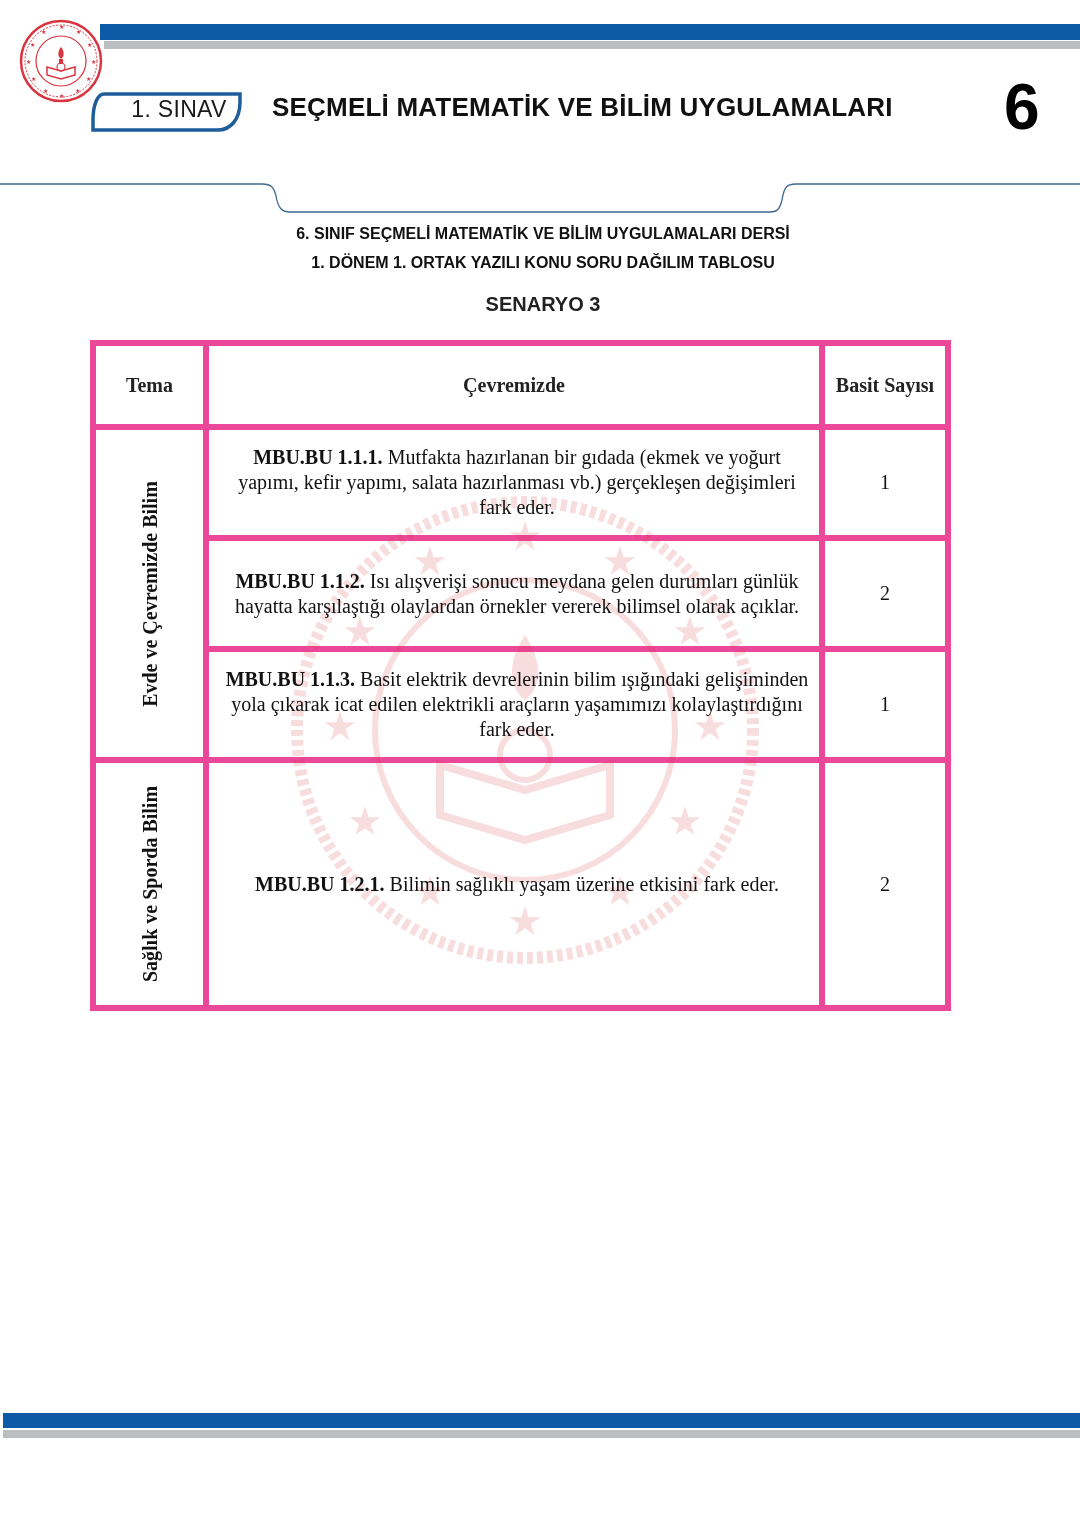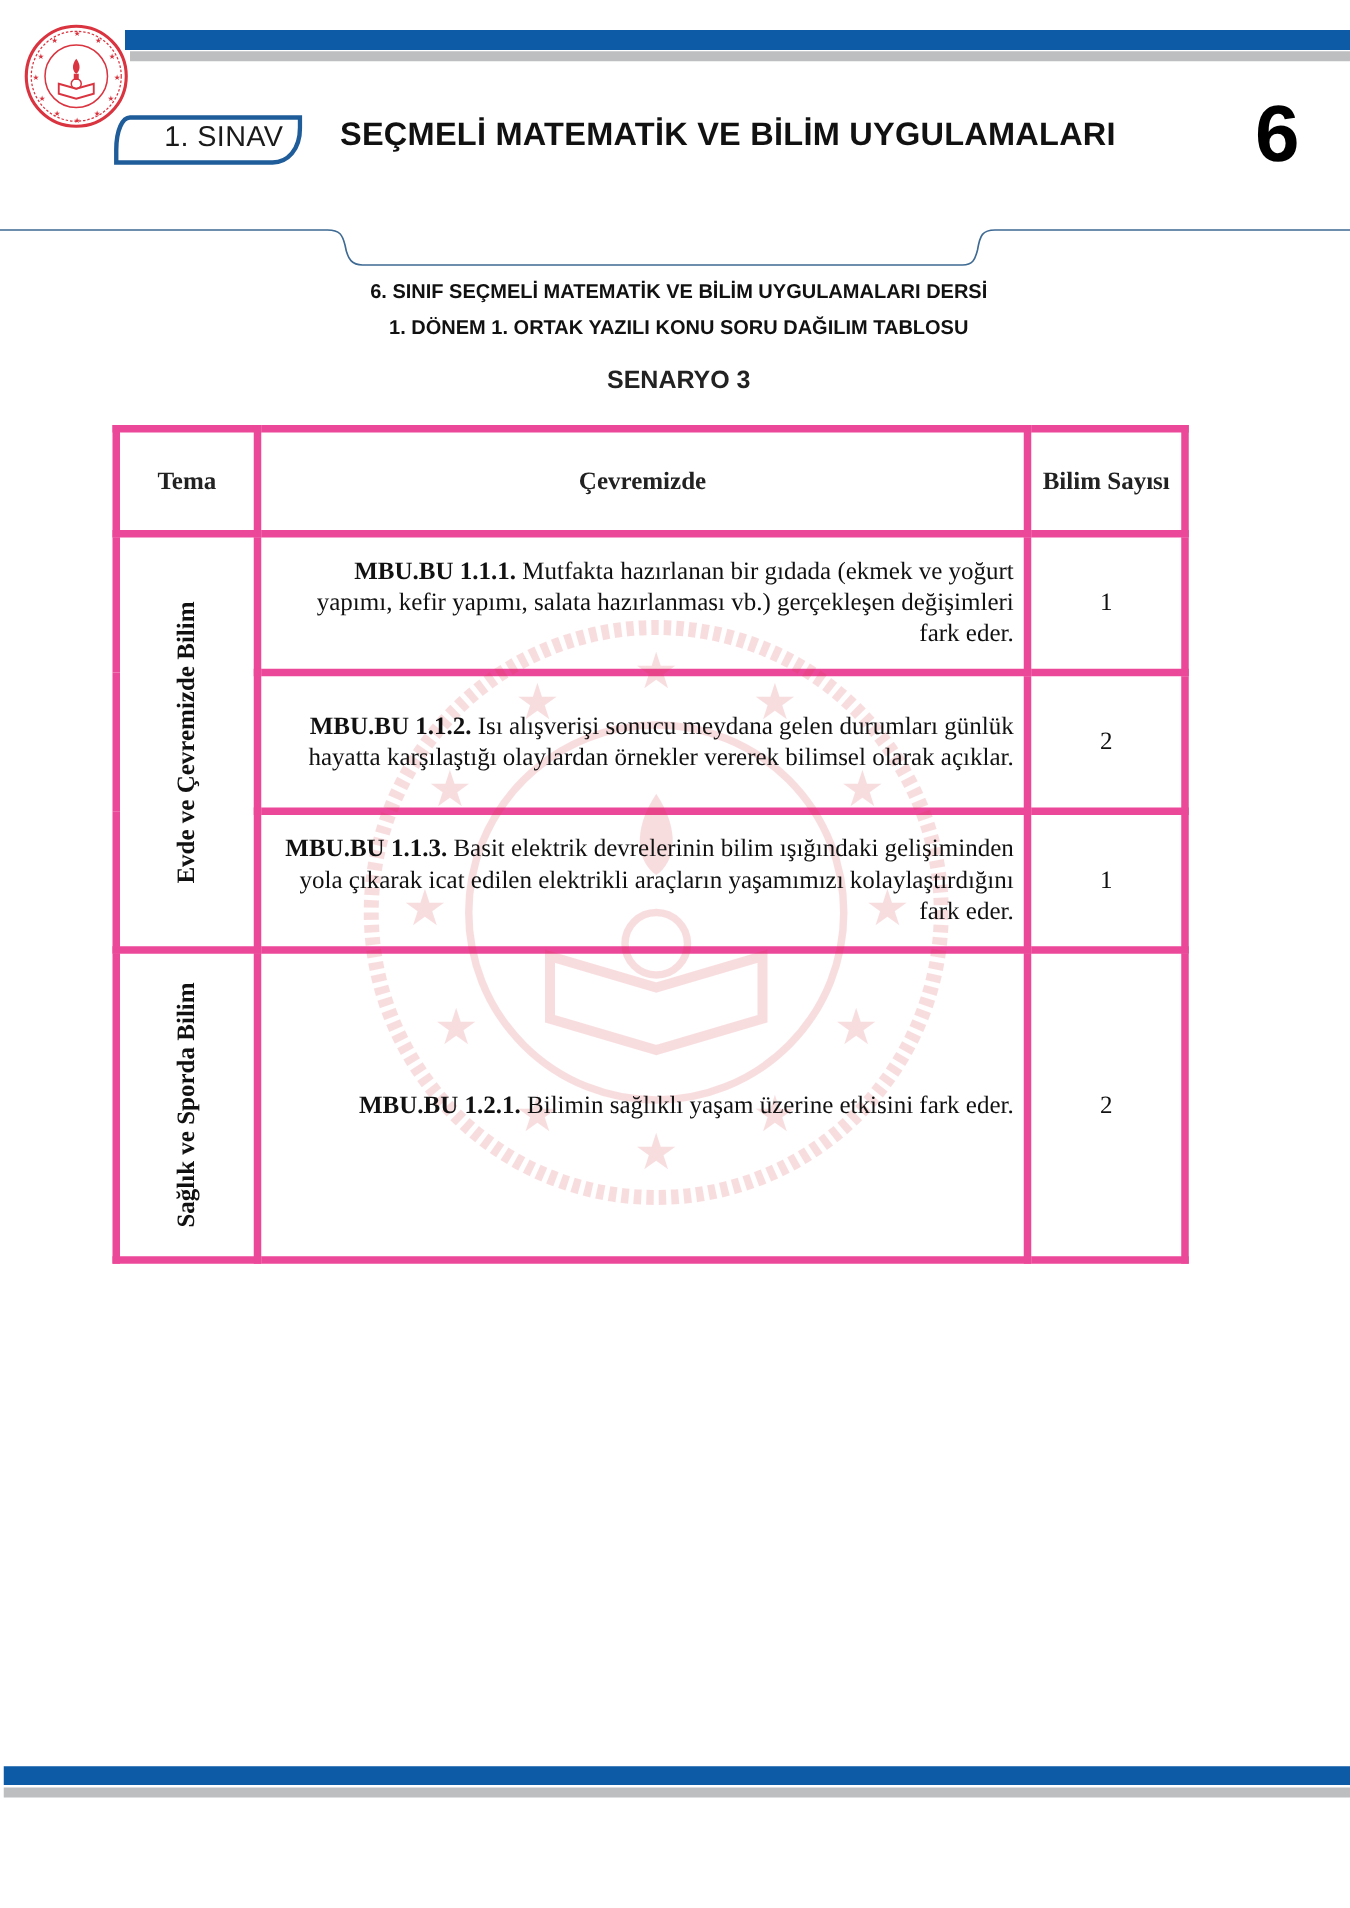--- a/index.html
+++ b/index.html
@@ -25,21 +25,21 @@
   .sub2 { left: 0; width: 1086px; top: 254px; text-align: center; font-size: 16px; font-weight: bold; }
   .senaryo { left: 0; width: 1086px; top: 293px; text-align: center; font-size: 20px; font-weight: bold; color: #222; }
 
   
   .tbl { left: 90px; top: 340px; border-collapse: collapse; table-layout: fixed; font-family: "Liberation Serif", serif; }
   .tbl td, .tbl th { border: 6px solid #ec4899; padding: 0; }
   .tbl th { font-size: 20px; font-weight: bold; height: 78px; color: #222; }
   .col-tema { width: 113px; }
   .col-kaz { width: 616px; }
   .col-soru { width: 126px; }
-  .kaz-cell { font-size: 20px; line-height: 25px; padding: 0 8px 0 14px !important; text-align: right; vertical-align: middle; position: relative; z-index: 2; }
+  .kaz-cell { font-size: 20px; line-height: 25px; padding: 0 8px 0 14px !important; text-align: center; vertical-align: middle; position: relative; z-index: 2; }
   .kaz-cell b { font-weight: bold; }
   .num-cell { text-align: center; font-size: 20px; vertical-align: middle; }
   .tema-cell { position: relative; vertical-align: middle; }
   .tema-vert { position: absolute; left: 50%; top: 50%; transform: translate(-50%, -50%) rotate(-90deg); white-space: nowrap; font-size: 20px; font-weight: bold; }
 
   .row-a { height: 111px; }
   .row-d { height: 248px; }
 
   .watermark { left: 290px; top: 495px; width: 470px; height: 470px; opacity: 0.16; z-index: 1; pointer-events: none; }
 
@@ -117,21 +117,21 @@
 <table class="abs tbl">
   <colgroup>
       <col class="col-tema">
       <col class="col-kaz">
       <col class="col-soru">
     </colgroup>
   <tbody>
       <tr>
     <th>Tema</th>
     <th>Çevremizde</th>
-    <th>Bilim Sayısı</th>
+    <th>Basit Sayısı</th>
   </tr>
   <tr class="row-a">
     <td class="tema-cell" rowspan="3">
       <span class="tema-vert">Evde ve Çevremizde Bilim</span>
     </td>
     <td class="kaz-cell"><b>MBU.BU 1.1.1.</b><span> Mutfakta hazırlanan bir gıdada (ekmek ve yoğurt yapımı, kefir yapımı, salata hazırlanması vb.) gerçekleşen değişimleri fark eder.</span></td>
     <td class="num-cell">1</td>
   </tr>
   <tr class="row-a">
     <td class="kaz-cell"><b>MBU.BU 1.1.2.</b><span> Isı alışverişi sonucu meydana gelen durumları günlük hayatta karşılaştığı olaylardan örnekler vererek bilimsel olarak açıklar.</span></td>

